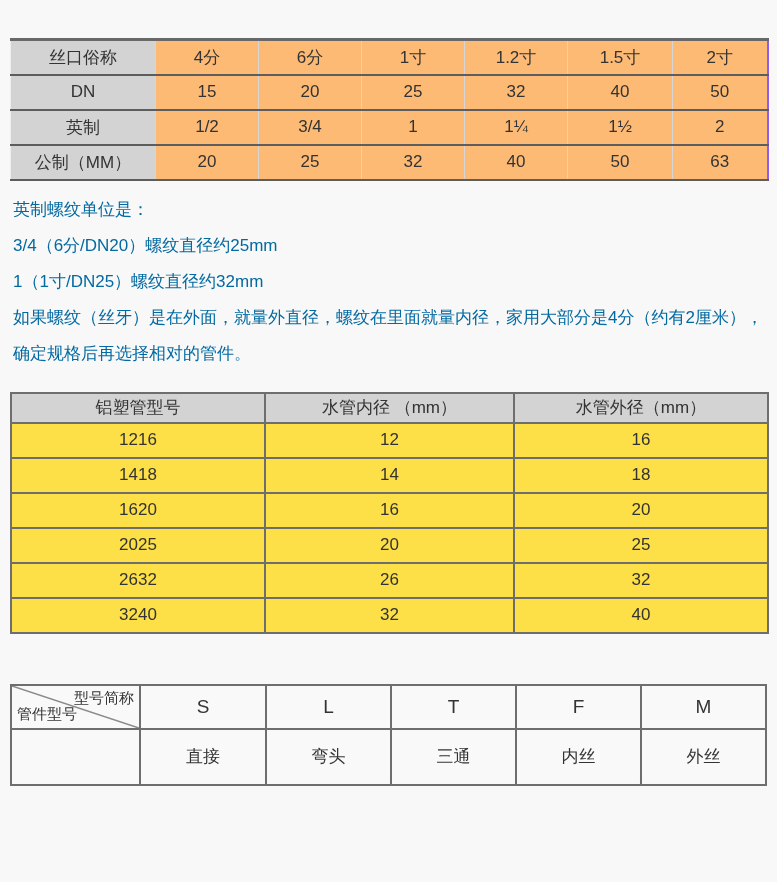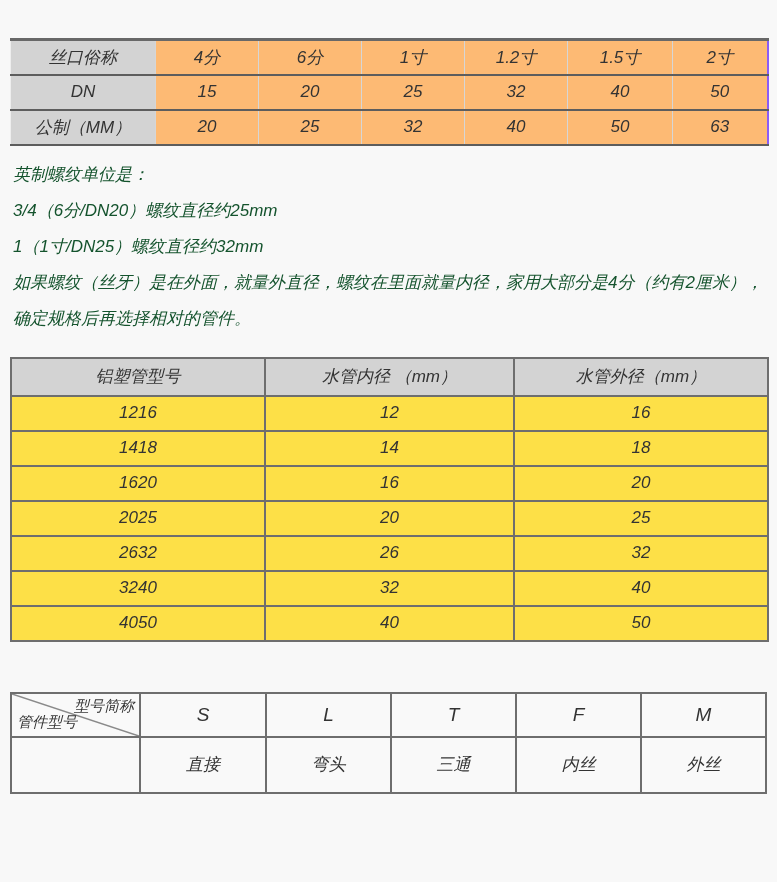--- a/index.html
+++ b/index.html
@@ -6,21 +6,20 @@
   html, body {
     width: 777px;
     font-family: "Liberation Sans", "DejaVu Sans", sans-serif;
     color: #333333;
   }
   .page {
     width: 777px;
     height: 882px;
     background: #f8f8f8;
     overflow: hidden;
-    font-style: italic;
   }
 
   
   table { border-collapse: collapse; table-layout: fixed; }
   .t1 {
     margin: 38px 0 0 10px;
     width: 757px;
     border-top: 3px solid #686868;
     border-bottom: 2px solid #686868;
   }
@@ -37,38 +36,38 @@
   }
   .t1 th { background: #d3d3d3; border-left: 1px solid #eeeeee; }
   .t1 td { background: #fdba74; }
   .t1 td:last-child { border-right: 2px solid #8b5cf6; }
 
   
   .textblock { margin: 11px 0 0 13px; }
   .textblock p {
     font-size: 17px;
     line-height: 36px;
-    color: #14532d;
+    color: #0369a1;
     margin: 0;
     width: 752px;
   }
 
   
   .t2 {
     margin: 20px 0 0 10px;
     width: 757px;
   }
   .t2 th, .t2 td {
     border: 2px solid #6e6e6e;
     text-align: center;
     vertical-align: middle;
     font-size: 17px;
     font-weight: normal;
   }
-  .t2 th { height: 38px; background: #d3d3d3; }
+  .t2 th { height: 30px; background: #d3d3d3; }
   .t2 td { height: 35px; background: #fde047; }
 
   
   .t3 {
     margin: 50px 0 0 10px;
     width: 755px;
   }
   .t3 td {
     border: 2px solid #6e6e6e;
     text-align: center;
@@ -126,20 +125,29 @@
     <tr>
       <th>DN</th>
       <td>15</td>
       <td>20</td>
       <td>25</td>
       <td>32</td>
       <td>40</td>
       <td>50</td>
     </tr>
     <tr>
+      <th>英制</th>
+      <td>1/2</td>
+      <td>3/4</td>
+      <td>1</td>
+      <td>1¼</td>
+      <td>1½</td>
+      <td>2</td>
+    </tr>
+    <tr>
       <th>公制（MM）</th>
       <td>20</td>
       <td>25</td>
       <td>32</td>
       <td>40</td>
       <td>50</td>
       <td>63</td>
     </tr>
   </tbody>
     </table>
@@ -185,25 +193,20 @@
     </tr>
     <tr>
       <td>2632</td>
       <td>26</td>
       <td>32</td>
     </tr>
     <tr>
       <td>3240</td>
       <td>32</td>
       <td>40</td>
-    </tr>
-    <tr>
-      <td>4050</td>
-      <td>40</td>
-      <td>50</td>
     </tr>
   </tbody>
     </table>
 
   <table class="t3">
     <colgroup>
       <col style="width:129px">
         <col style="width:126px">
         <col style="width:125px">
       <col style="width:125px">

